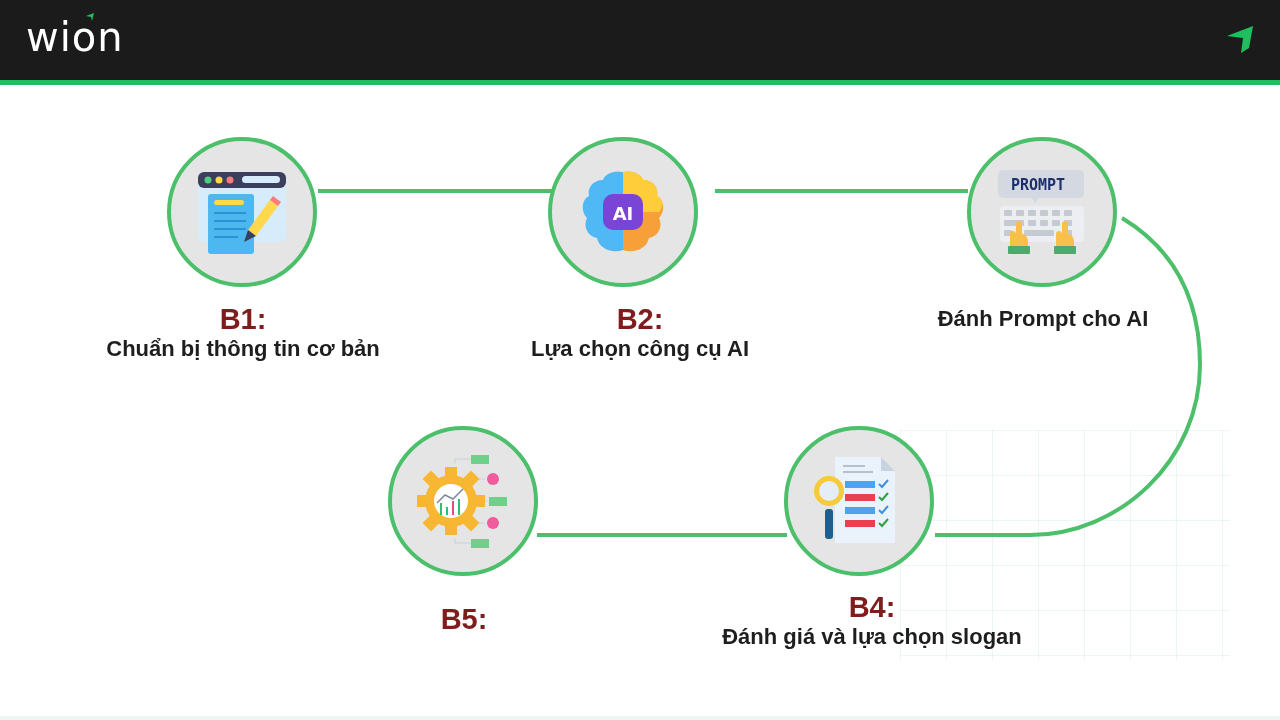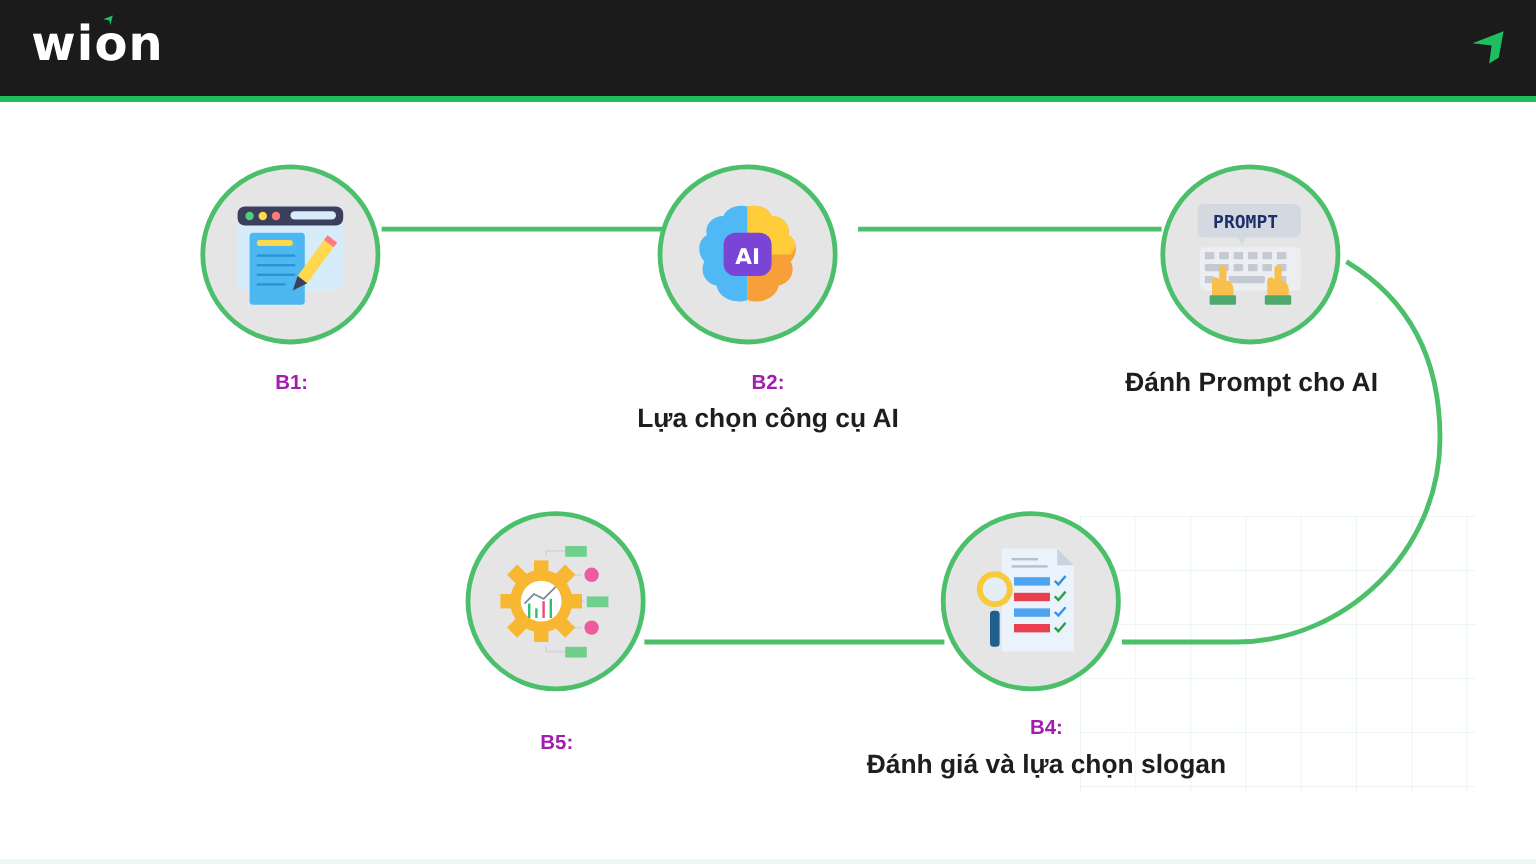--- a/index.html
+++ b/index.html
@@ -1,30 +1,30 @@
 <!DOCTYPE html>
 <html><head>
 <meta charset="utf-8">
 <style>
   html, body { margin:0; padding:0; }
   body { width:1280px; height:720px; position:relative; overflow:hidden; background:#ffffff; font-family:"Liberation Sans", "DejaVu Sans", sans-serif; }
   .header { position:absolute; left:0; top:0; width:1280px; height:80px; background:#1b1b1b; }
   .header-bar { position:absolute; left:0; top:80px; width:1280px; height:5px; background:#1fbf5f; }
-  .logo { position:absolute; left:26px; top:14px; font-family:"DejaVu Sans", sans-serif; font-weight:bold; font-size:40px; color:#ffffff; letter-spacing:1px; }
+  .logo { position:absolute; left:26px; top:14px; font-family:"DejaVu Sans", sans-serif; font-weight:normal; font-size:40px; color:#ffffff; letter-spacing:1px; }
   .logo-dot { position:absolute; left:85px; top:12px; width:10px; height:10px; }
   .corner-mark { position:absolute; left:1225px; top:24px; width:30px; height:30px; }
   .grid-bg { position:absolute; left:900px; top:430px; width:330px; height:230px;
     background-image: linear-gradient(to right, rgba(150,210,170,0.18) 1px, transparent 1px), linear-gradient(to bottom, rgba(150,210,170,0.18) 1px, transparent 1px);
     background-size:46px 45px; }
   .bottom-strip { position:absolute; left:0; top:716px; width:1280px; height:4px; background:#eef6f4; }
   svg.connector { position:absolute; left:0; top:0; }
   .node { position:absolute; width:150px; height:150px; border-radius:50%; border:4px solid #4cbf6b; background:#e5e5e5; box-sizing:border-box; display:flex; align-items:center; justify-content:center; }
   .node svg { width:96px; height:96px; }
   .step { position:absolute; width:400px; text-align:center; }
-  .step-num { color:#a21caf; font-weight:bold; font-size:17px; line-height:30px; }
+  .step-num { color:#7f1d1d; font-weight:bold; font-size:29px; line-height:30px; }
   .step-title { color:#1e1e1e; font-weight:bold; font-size:22px; line-height:30px; }
 </style>
 </head>
 <body>
 
 <div class="header">
   <div class="logo">wion</div>
   <svg class="logo-dot" viewBox="0 0 10 10">
       <polygon points="1,4 9,1 7,9 6,5" fill="#1fbf5f"></polygon>
     </svg>
@@ -58,20 +58,21 @@
       <rect x="20" y="56" width="32" height="2" fill="#2a93d6"></rect>
       <rect x="20" y="64" width="32" height="2" fill="#2a93d6"></rect>
       <rect x="20" y="72" width="24" height="2" fill="#2a93d6"></rect>
     <polygon points="76,36 84,42 62,72 54,66" fill="#ffd84d"></polygon>
     <polygon points="54,66 62,72 50,78" fill="#3b3f5c"></polygon>
     <polygon points="76,36 84,42 87,38 79,32" fill="#ff7a7a"></polygon>
   </svg>
 </div>
 <div class="step" style="left:43px;top:304px;">
   <div class="step-num">B1:</div>
+  <div class="step-title">Chuẩn bị thông tin cơ bản</div>
 </div>
 
 <div class="node" style="left:548px;top:137px;">
   <svg viewBox="0 0 96 96">
     <path d="M48,8 C38,6 30,10 28,16 C18,16 12,24 14,32 C6,36 6,48 12,54 C8,62 12,72 22,74 C24,84 36,90 48,86 Z" fill="#4fb8f5"></path>
     <path d="M48,8 C58,6 66,10 68,16 C78,16 84,24 82,32 C90,36 90,48 84,54 C88,62 84,72 74,74 C72,84 60,90 48,86 Z" fill="#f7a03a"></path>
     <path d="M48,8 C58,6 66,10 68,16 C78,16 84,24 82,32 C90,36 88,44 84,48 L48,48 Z" fill="#ffcc3a"></path>
     <rect x="28" y="30" width="40" height="36" rx="10" fill="#7a45d6"></rect>
     <text x="48" y="56" text-anchor="middle" font-family="DejaVu Sans, sans-serif" font-weight="bold" font-size="18" fill="#ffffff">AI</text>
   </svg>

